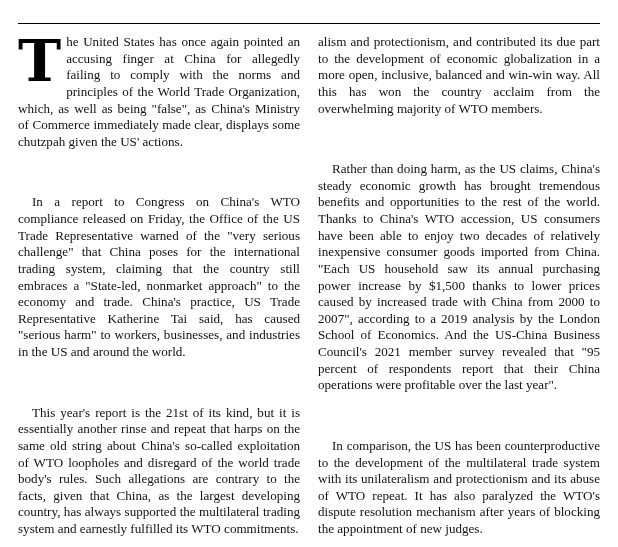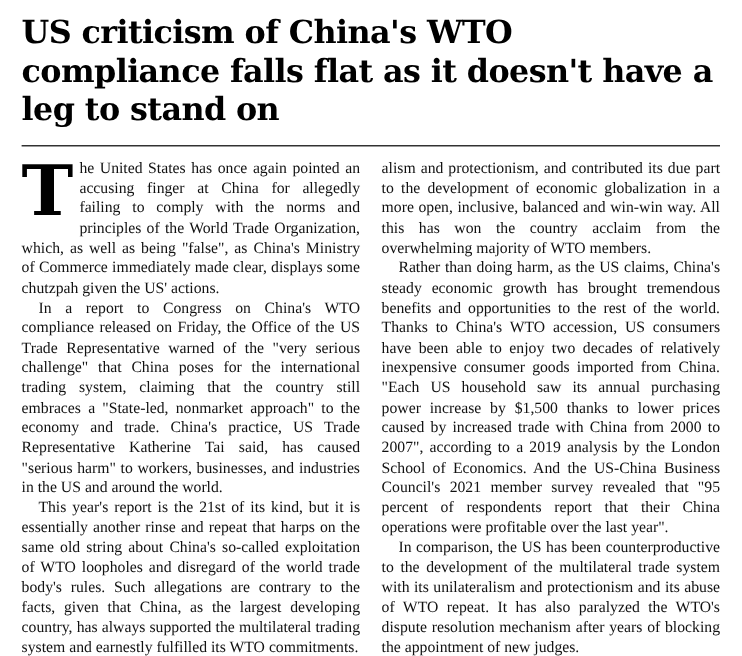--- a/index.html
+++ b/index.html
@@ -52,40 +52,40 @@
     font-size: 13.1px;
     line-height: 1.27;
     text-align: justify;
     text-justify: inter-word;
     hyphens: auto;
     -webkit-hyphens: auto;
     color: #111111;
   }
   p + p {
     text-indent: 14px;
+    margin-top: 44px;
   }
   .col-left p:first-child {
     text-indent: 0;
   }
   .dropcap {
     float: left;
     font-family: "DejaVu Serif", serif;
     font-weight: bold;
     font-size: 58px;
     line-height: 0.80;
     margin: 4px 5px 0 0;
     color: #000000;
   }
 </style>
 </head>
 <body>
 
 <div class="page">
 
-  <h1 class="headline">US criticism of China's WTO compliance falls flat as it doesn't have a leg to stand on</h1>
 
   <hr class="rule">
 
   <div class="columns">
 
     <div class="col col-left">
       <p><span class="dropcap">T</span><span>he United States has once again pointed an accusing finger at China for allegedly failing to comply with the norms and principles of the World Trade Organization, which, as well as being "false", as China's Ministry of Commerce immediately made clear, displays some chutzpah given the US' actions.</span></p>
       <p>In a report to Congress on China's WTO compliance released on Friday, the Office of the US Trade Representative warned of the "very serious challenge" that China poses for the international trading system, claiming that the country still embraces a "State-led, nonmarket approach" to the economy and trade. China's practice, US Trade Representative Katherine Tai said, has caused "serious harm" to workers, businesses, and industries in the US and around the world.</p>
       <p>This year's report is the 21st of its kind, but it is essentially another rinse and repeat that harps on the same old string about China's so-called exploitation of WTO loopholes and disregard of the world trade body's rules. Such allegations are contrary to the facts, given that China, as the largest developing country, has always supported the multilateral trading system and earnestly fulfilled its WTO commitments.</p>
 

